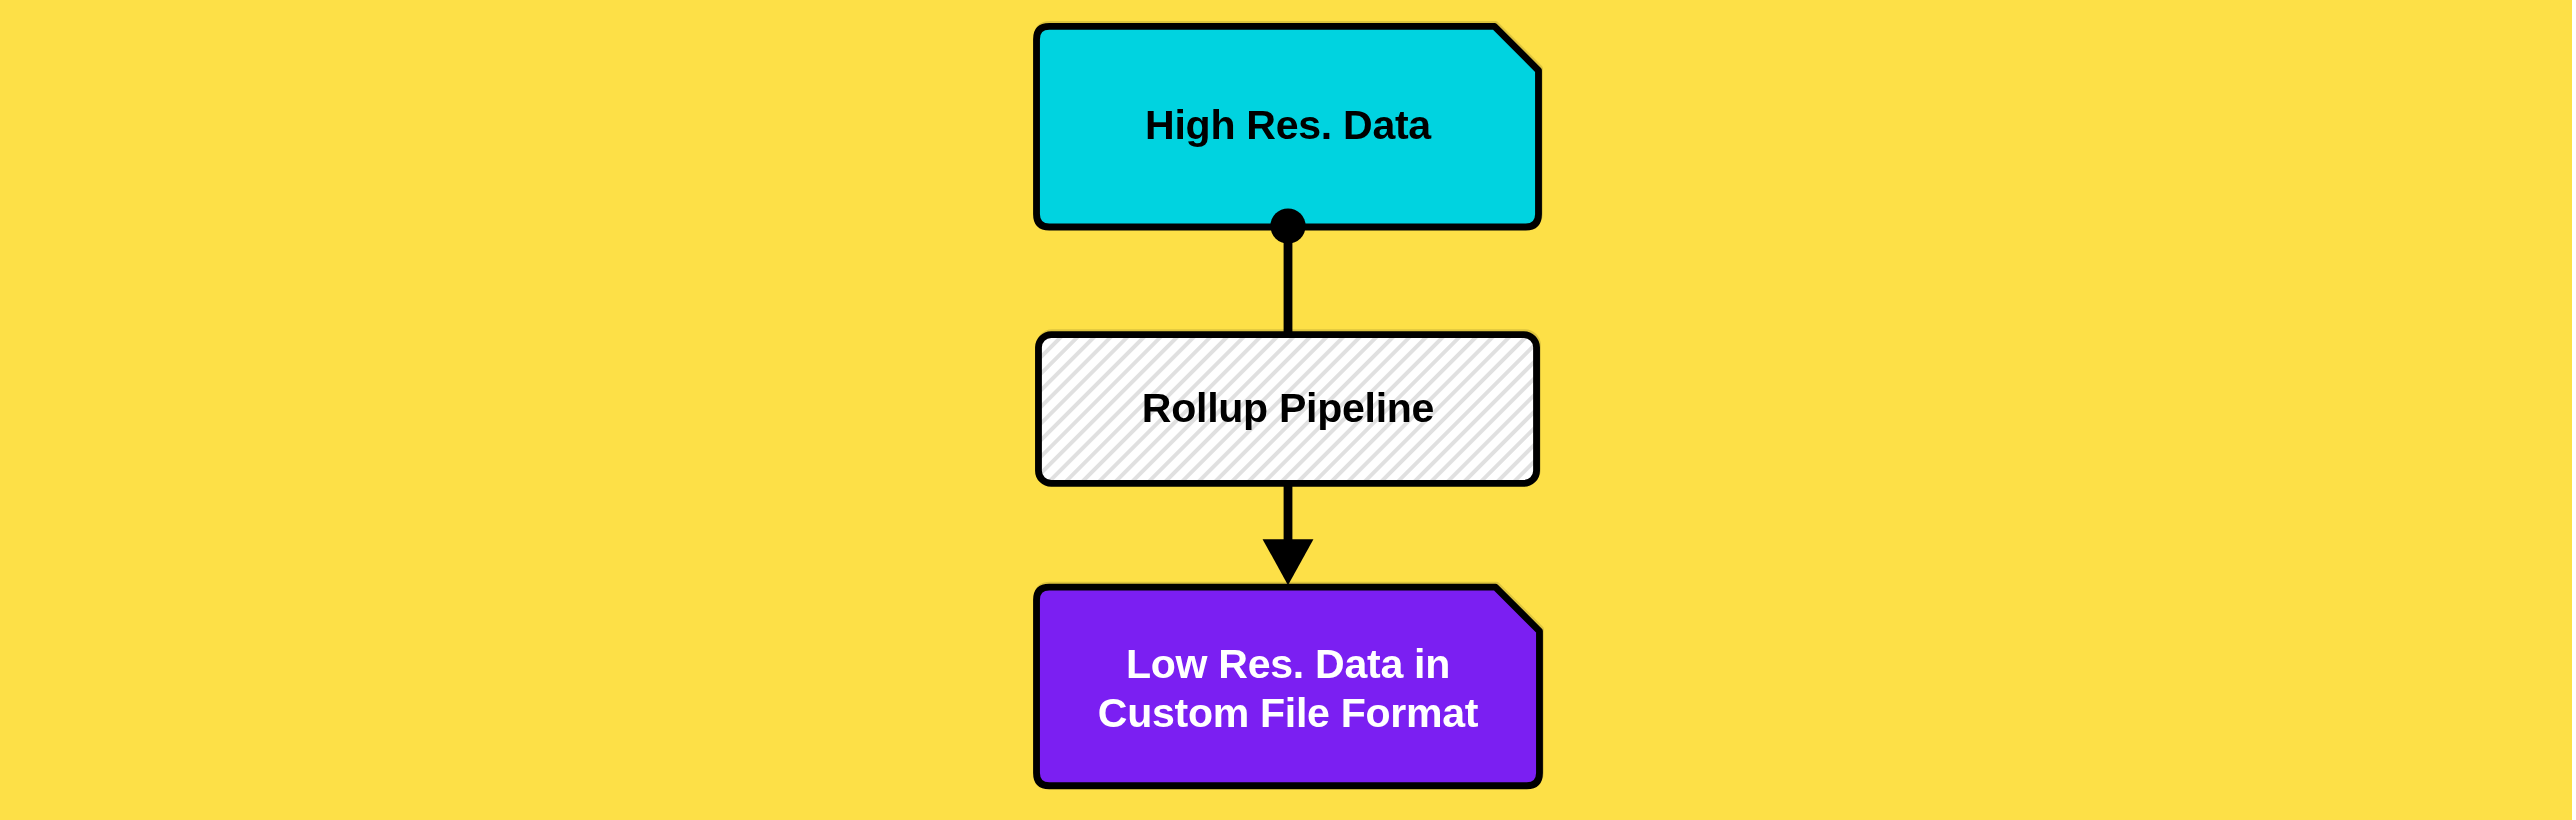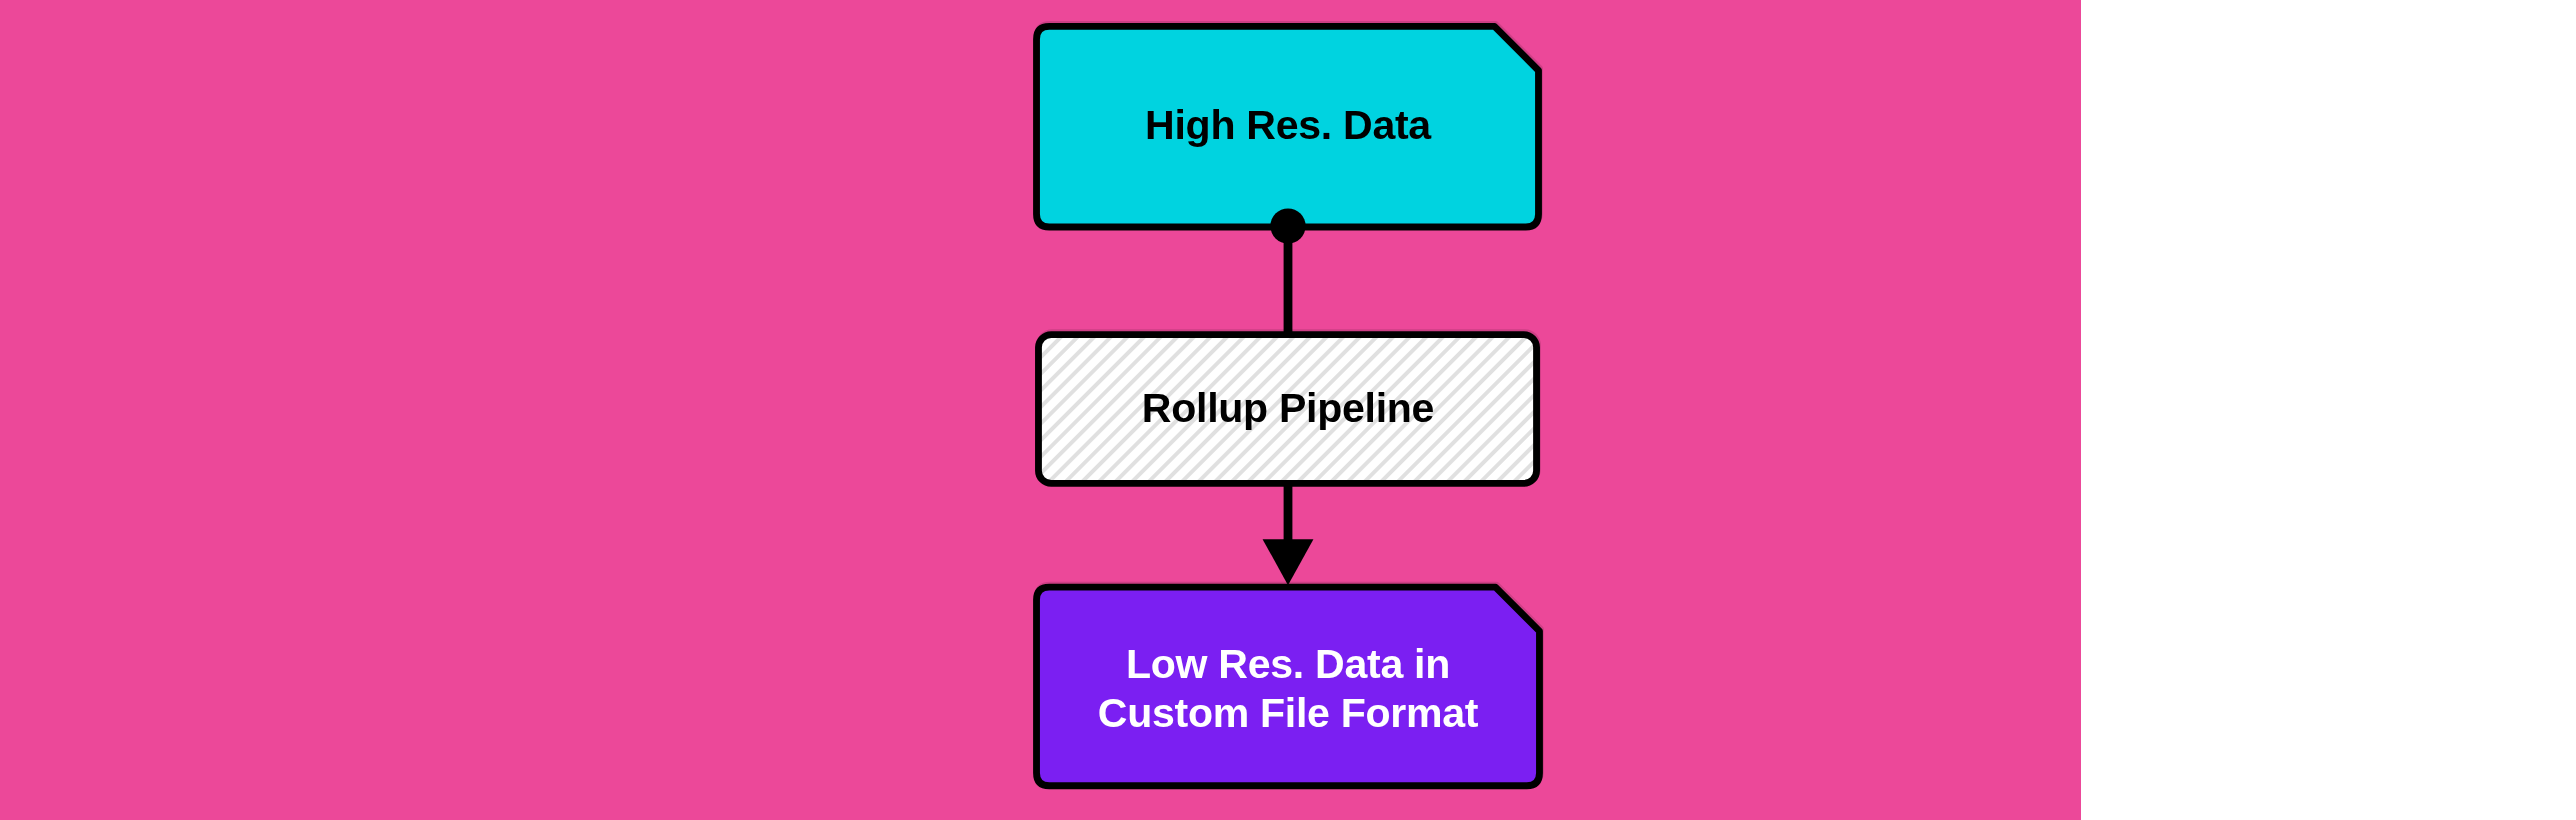--- a/index.html
+++ b/index.html
@@ -2,23 +2,23 @@
 <html><head>
 <meta charset="utf-8">
 <style>
   html, body {
     margin: 0;
     padding: 0;
     background: #ffffff;
   }
   .canvas {
     position: relative;
-    width: 2081px;
+    width: 2572px;
     height: 820px;
-    background: #ec4899;
+    background: #fde047;
     overflow: hidden;
   }
   svg { display: block; }
   .node-shape {
     stroke-width: 7;
     stroke-linejoin: round;
     filter: drop-shadow(1px -2px 0 rgba(0,0,0,0.13));
   }
   .edge-line {
     stroke-width: 9;

